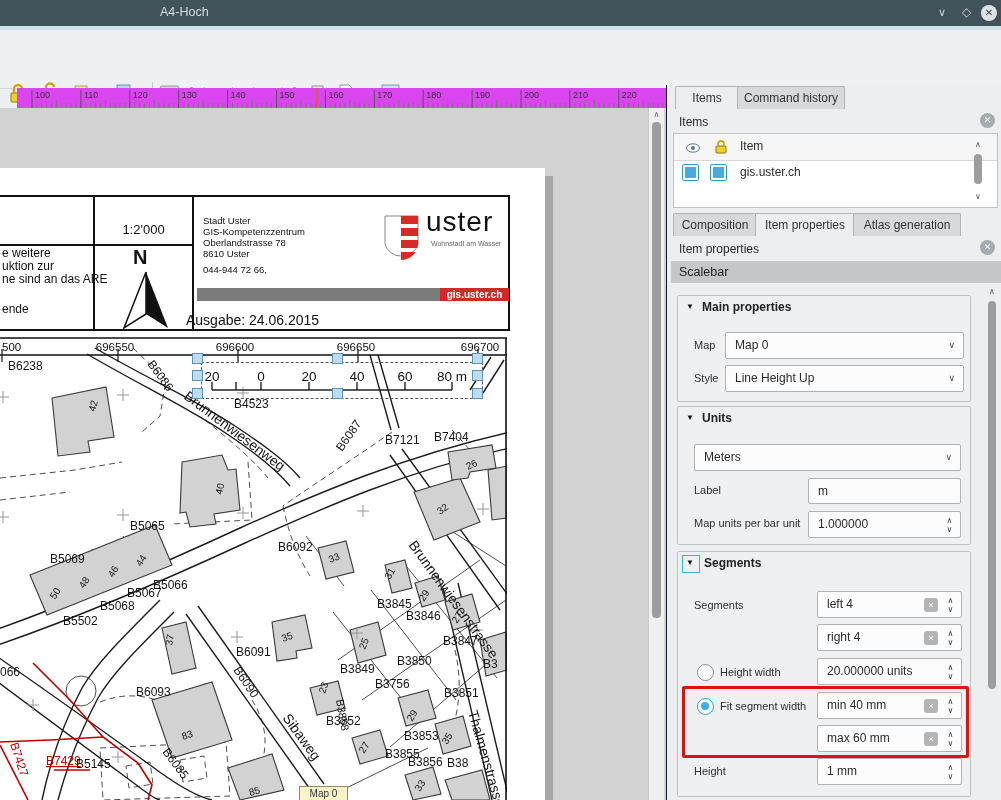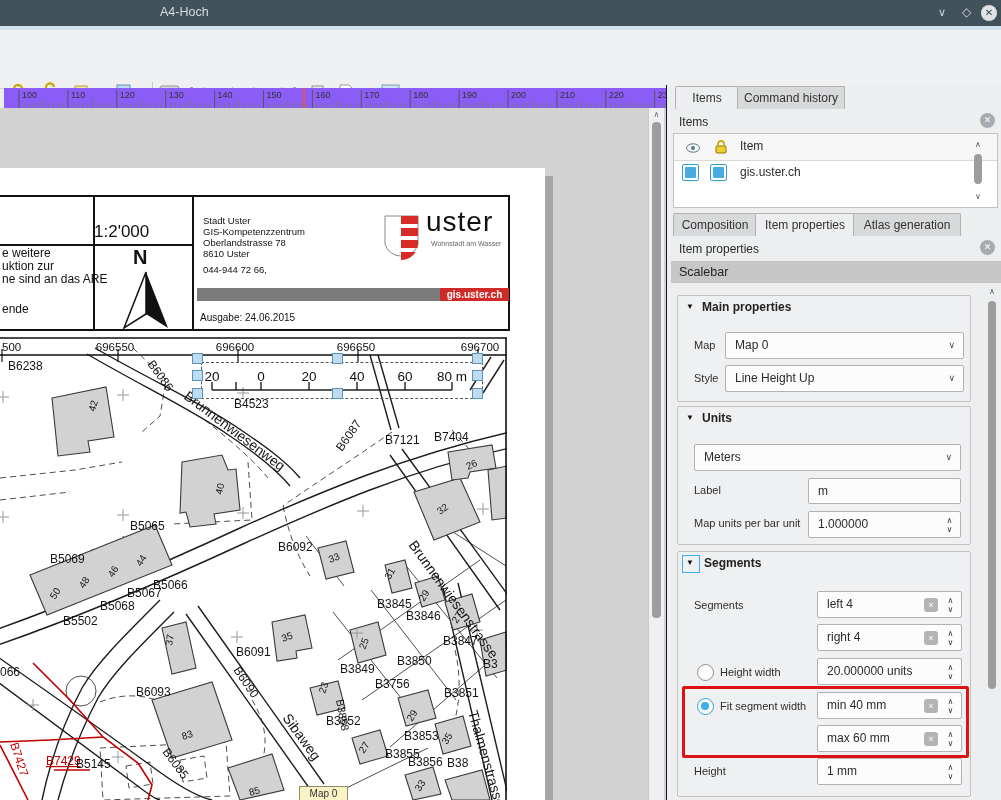--- a/index.html
+++ b/index.html
@@ -12,34 +12,34 @@
   .wicon{color:#cfd6da;font-size:11px;top:6px}
   .wclose{width:16px;height:16px;border-radius:50%;background:#dfe3e5;color:#39454c;
           font-size:10px;line-height:16px;text-align:center;top:5px}
   #bluestrip{left:0;top:26px;width:1001px;height:4px;background:#cfe3ed}
   
   #toolbar{left:0;top:30px;width:1001px;height:58px;background:#eff0f1;border-bottom:1px solid #d4d4d4}
   .ticon{top:52px;width:24px;height:24px}
   .tchev{top:66px;font-size:9px;color:#555}
   .tsep{top:52px;width:1px;height:26px;background:#c9c9c9}
   
-  #ruler{left:4px;top:88px;width:663px;height:20px;background:#8b5cf6;border-bottom:4px solid #d946ef}
+  #ruler{left:17px;top:88px;width:663px;height:20px;background:#d946ef;border-bottom:4px solid #d946ef}
   
   #canvas{left:0;top:108px;width:666px;height:692px;background:#d2d2d2;overflow:hidden}
   #page{left:-30px;top:60px;width:575px;height:645px;background:#ffffff;box-shadow:8px 8px 0 #a6a6a6}
   .maptext{color:#111;white-space:nowrap}
-  #scaletext{left:94px;top:114px;width:99px;text-align:left;font-size:17px}
+  #scaletext{left:94px;top:114px;width:99px;text-align:center;font-size:13px}
   .leftline{left:2px;font-size:12px}
   .addrline{left:203px;font-size:9.5px}
   #logo-title{left:426px;top:98px;font-size:28px;font-weight:normal;letter-spacing:1px}
   #logo-sub{left:431px;top:132px;font-size:7px;color:#666}
   #banner-gray{left:197px;top:180px;width:243px;height:13px;background:#7b7b7b}
   #banner-red{left:440px;top:180px;width:69px;height:13px;background:#cf2a27;color:#fff;
               font-size:10px;font-weight:bold;text-align:center;line-height:13px}
-  #issue{left:200px;top:204px;font-size:10px}
+  #issue{left:186px;top:204px;font-size:14px}
   #north-n{left:133px;top:138px;font-size:20px;font-weight:bold}
   svg{overflow:hidden}
   svg text{font-family:"Liberation Sans",sans-serif}
   
   #selrect{left:201px;top:254px;width:280px;height:35px;border:1px dashed #555}
   .handle{width:9px;height:9px;background:#bddcf2;border:1px solid #5e93b8}
   #maptag{left:299px;top:678px;width:47px;height:14px;background:#faf3c8;border:1px solid #8d8d62;
           font-size:10px;text-align:center;line-height:14px;color:#333}
   
   #vscroll{left:648px;top:0;width:15px;height:692px;background:#f0f0f0;border-left:1px solid #c9c9c9}

